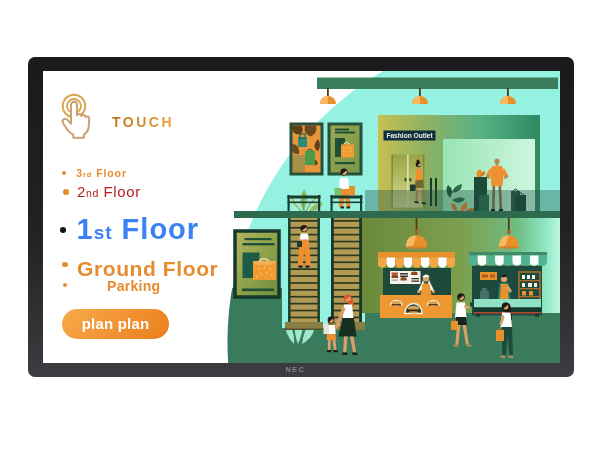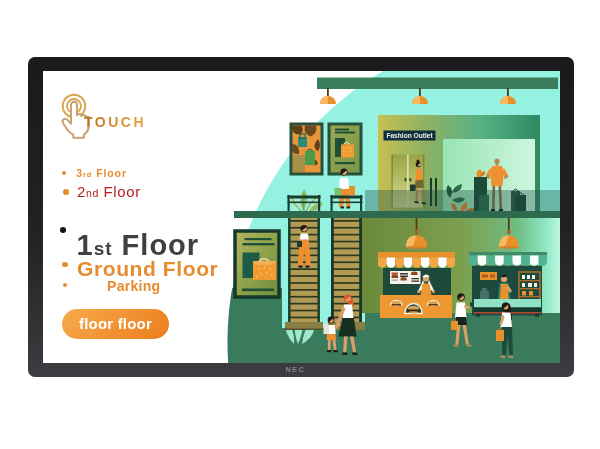--- a/index.html
+++ b/index.html
@@ -501,35 +501,35 @@
 <div class="abs" style="left:59px;top:92px;width:36px;height:48px;">
 <svg width="36" height="48" viewBox="0 0 36 48">
  <g fill="none" stroke="#d9a64e" stroke-width="1.9">
   <circle cx="15" cy="14" r="11.3"></circle>
   <circle cx="15" cy="14" r="7"></circle>
  </g>
  <path transform="translate(15,6.5) scale(1.1) translate(-15,-6.5)" d="M12.3,12.2 a2.7,2.7 0 0 1 5.4,0 V21.8 q0.1,-1.2 1.8,-1.2 a2.1,2.1 0 0 1 2.2,1.9 q0.3,-1 1.8,-0.9 a2.1,2.1 0 0 1 2,1.8 q0.5,-0.8 1.6,-0.6 a2.1,2.1 0 0 1 1.8,2.1 l-0.6,7.6 q-0.3,3.6 -2.9,5.6 l-1.4,1.1 0,2.9 -9.6,0 0,-2.7 q-3.4,-1.5 -5.4,-4.5 l-3.9,-5.9 a2.5,2.5 0 0 1 4,-3 l3.2,3.5 z" fill="#ffffff" stroke="#c9a071" stroke-width="1.8" stroke-linejoin="round"></path>
 </svg>
 </div>
 
-<div class="abs" style="left:84px;top:114.6px;line-height:1;font-size:14px;font-weight:bold;letter-spacing:2.5px;background:linear-gradient(100deg,#bd721c,#eea23c);-webkit-background-clip:text;background-clip:text;color:transparent;">TOUCH</div>
+<div class="abs" style="left:112px;top:114.6px;line-height:1;font-size:14px;font-weight:bold;letter-spacing:2.5px;background:linear-gradient(100deg,#bd721c,#eea23c);-webkit-background-clip:text;background-clip:text;color:transparent;">TOUCH</div>
 
 <div class="abs" style="left:61.6px;top:170.5px;width:4.8px;height:4.8px;border-radius:50%;background:#e78c2e;"></div>
 
 <div class="abs" style="left:76.3px;top:168.3px;line-height:1;font-size:10.5px;font-weight:bold;letter-spacing:0.9px;color:#e78c2e;text-align:center;">3<span style="font-size:7.5px;">rd</span> Floor</div>
 
 <div class="abs" style="left:63px;top:189.4px;width:5.6px;height:5.6px;border-radius:50%;background:#e78c2e;"></div>
 
 <div class="abs" style="left:77px;top:184.4px;line-height:1;font-size:15px;font-weight:normal;letter-spacing:0.6px;color:#b91c1c;">2<span style="font-size:10.5px;">nd</span> Floor</div>
 
 <div class="abs" style="left:59.8px;top:227px;width:6px;height:6px;border-radius:50%;background:#111111;"></div>
 
-<div class="abs" style="left:76.5px;top:214.5px;line-height:1;font-size:29px;font-weight:bold;letter-spacing:1px;color:#404040;margin-top:16px;">1<span style="font-size:19px;">st</span> Floor</div>
+<div class="abs" style="left:76.5px;top:214.5px;line-height:1;font-size:29px;font-weight:bold;letter-spacing:1px;color:#3b82f6;">1<span style="font-size:19px;">st</span> Floor</div>
 
 <div class="abs" style="left:62px;top:261.7px;width:5.6px;height:5.6px;border-radius:50%;background:#e78c2e;"></div>
 
 <div class="abs" style="left:77px;top:257.7px;line-height:1;font-size:21px;font-weight:bold;letter-spacing:0.6px;color:#e78c2e;">Ground Floor</div>
 
 <div class="abs" style="left:62.5px;top:282.7px;width:4.6px;height:4.6px;border-radius:50%;background:#e78c2e;"></div>
 
 <div class="abs" style="left:77px;top:278.8px;line-height:1;font-size:14px;font-weight:bold;letter-spacing:0.3px;color:#e78c2e;margin-left:30px;">Parking</div>
 
-<div class="abs" style="left:62px;top:309px;width:107px;height:30px;border-radius:15px;background:linear-gradient(135deg,#f7ab4b,#eb7d1d);color:#ffffff;font-size:15px;font-weight:bold;text-align:center;line-height:30px;letter-spacing:0.2px;">floor floor</div>
+<div class="abs" style="left:62px;top:309px;width:107px;height:30px;border-radius:15px;background:linear-gradient(135deg,#f7ab4b,#eb7d1d);color:#ffffff;font-size:15px;font-weight:bold;text-align:center;line-height:30px;letter-spacing:0.2px;">plan plan</div>
 
 </body></html>

